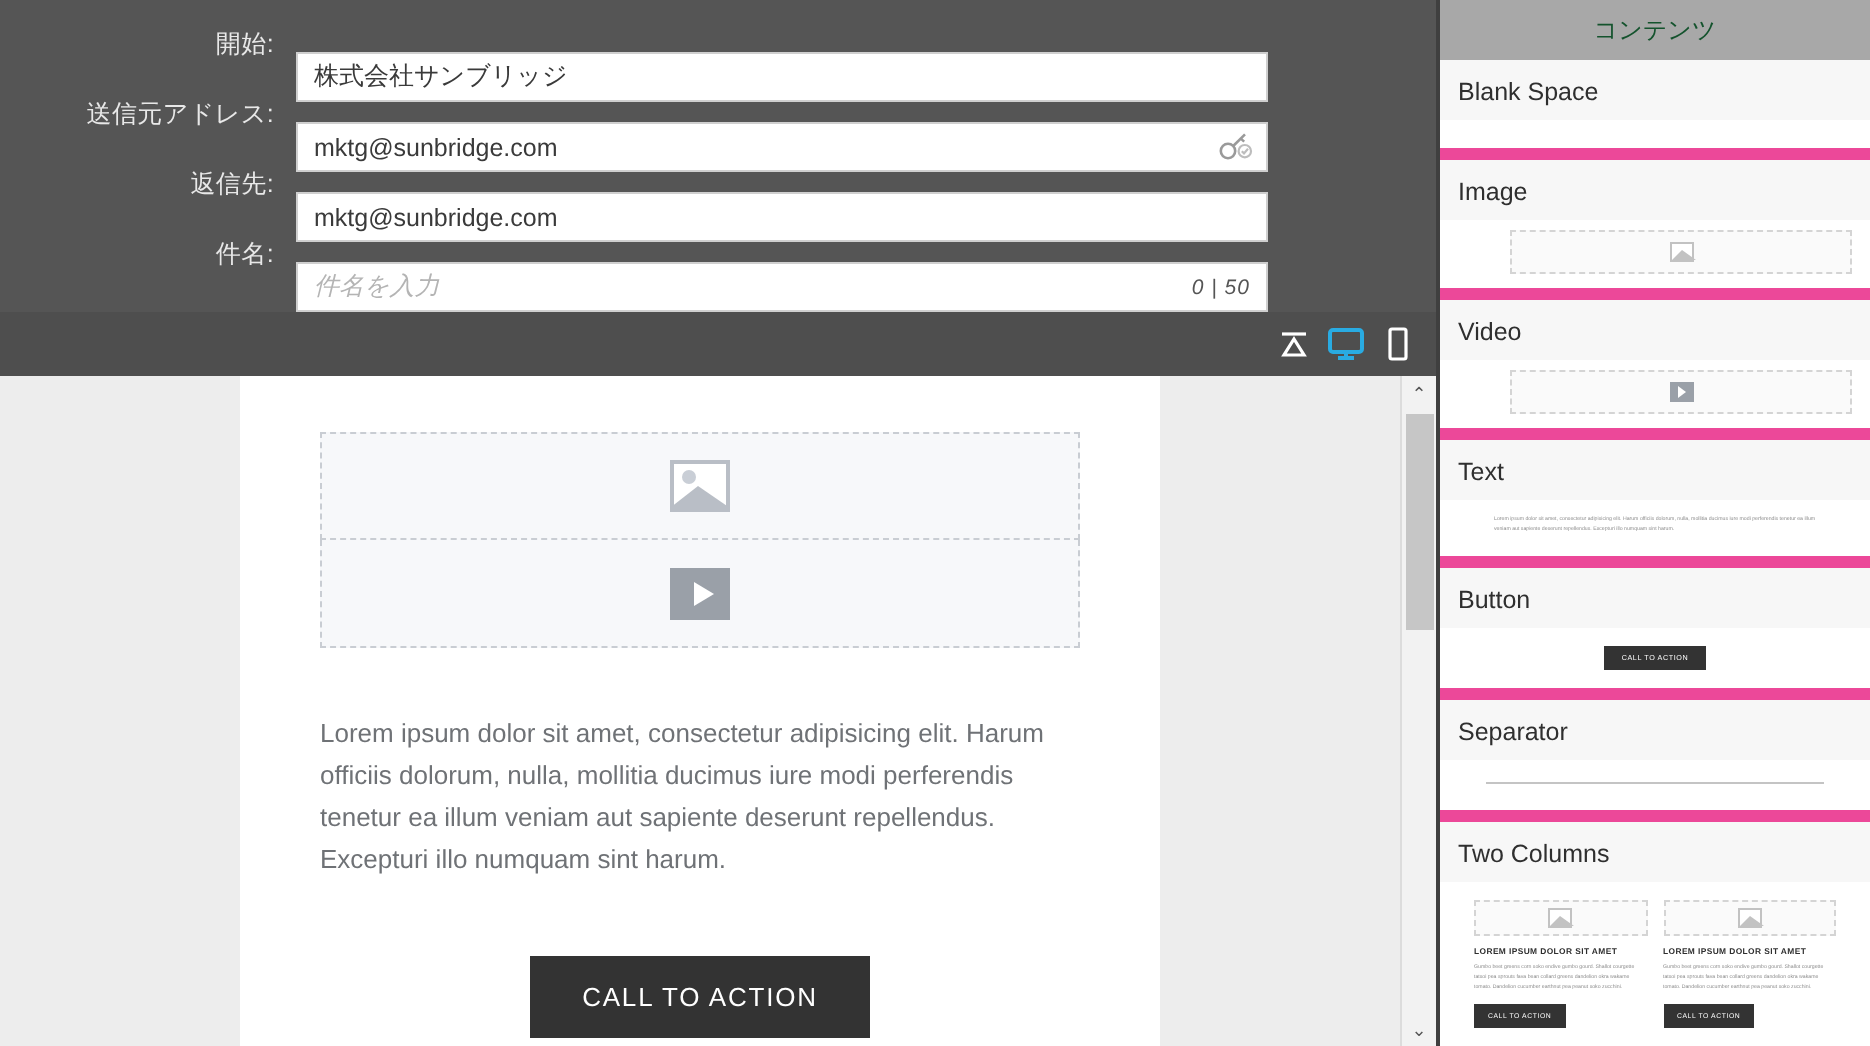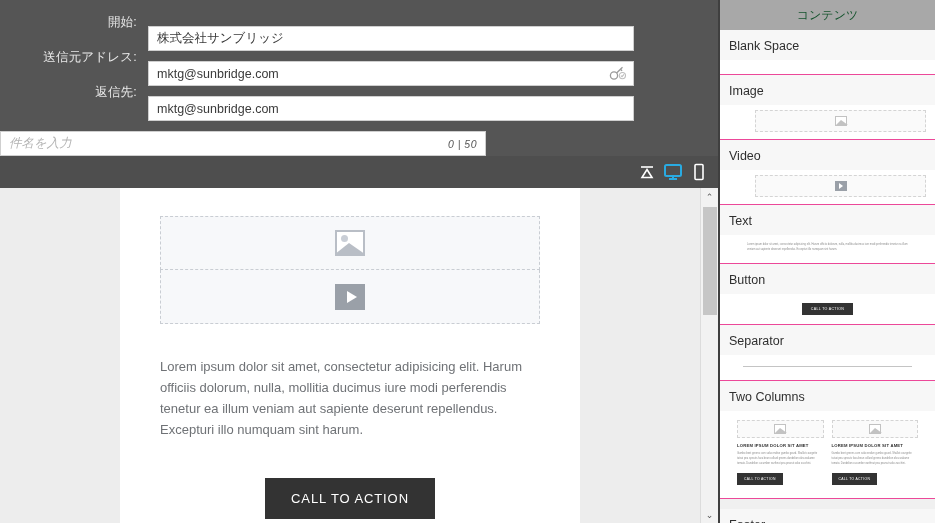--- a/index.html
+++ b/index.html
@@ -150,21 +150,21 @@
   }
   .sb-tabs { display: flex; height: 30px; }
   .sb-tab {
     flex: 1 1 50%;
     display: flex; align-items: center; justify-content: center;
     font-size: 12px;
   }
   .sb-tab.active { background: #a8a8a8; color: #14532d; }
   .sb-tab.idle { background: #ffffff; color: #333333; }
 
-  .mod { border-bottom: 1px solid #ec4899; }
+  .mod { border-bottom: 6px solid #ec4899; }
   .mod-title {
     padding: 9px 0 7px 9px;
     font-size: 12.5px; color: #2f2f2f;
     background: #f7f7f7;
   }
   .mod-prev {
     background: #ffffff; padding: 5px 9px 7px 9px;
     min-height: 14px;
   }
   .mod-prev.blank { height: 12px; padding: 0; }
@@ -261,20 +261,21 @@
       </div>
 
       <div class="form-row">
         <div class="form-label">返信先:</div>
         <div class="field-wrap">
           <div class="field-text">mktg@sunbridge.com</div>
         </div>
       </div>
 
       <div class="form-row">
+        <div class="form-label">件名:</div>
         <div class="field-wrap">
           <div class="field-text ph">件名を入力</div>
           <div class="field-counter">0 | 50</div>
         </div>
       </div>
 
     </div>
 
     <div class="editor-strip">
       <div class="strip-tools">

